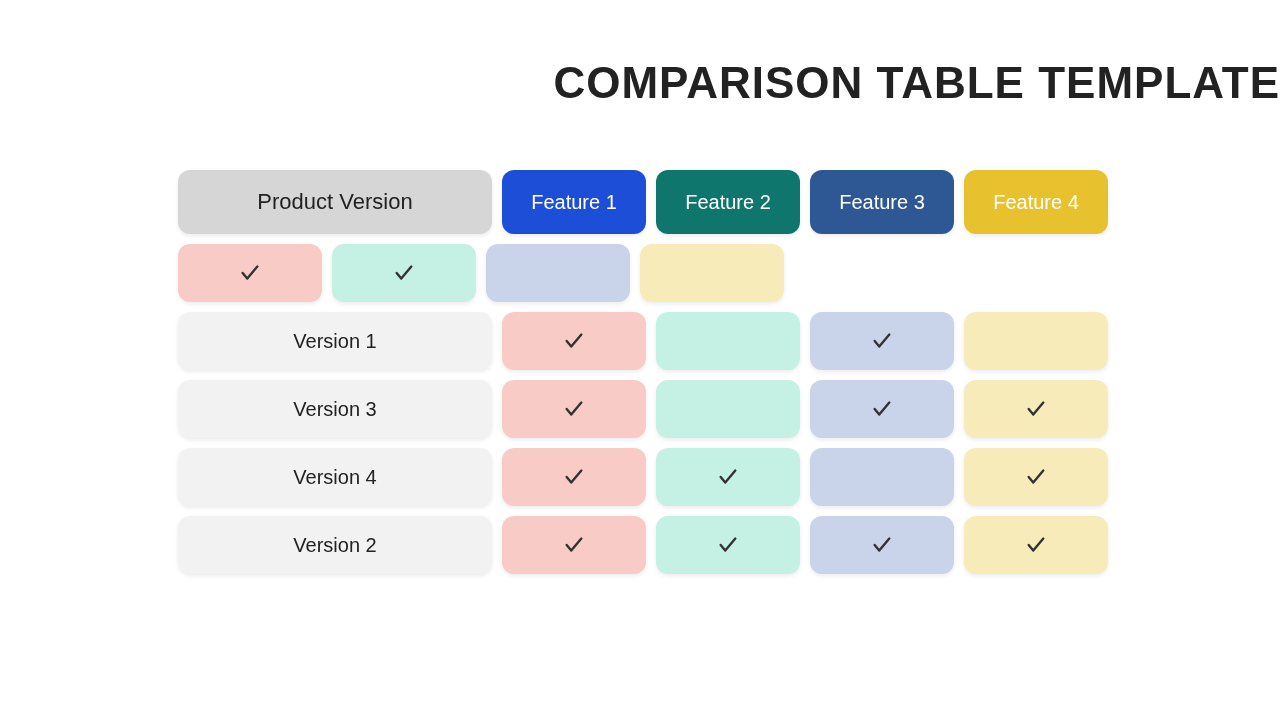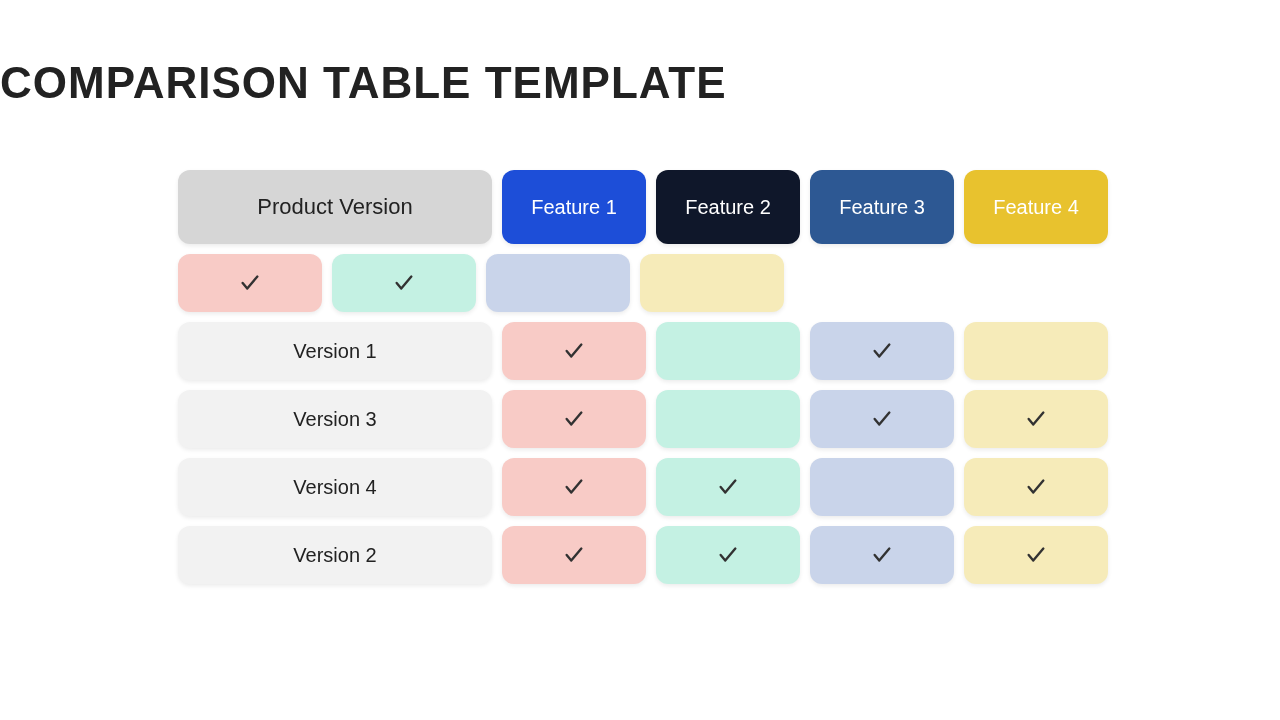--- a/index.html
+++ b/index.html
@@ -1,21 +1,21 @@
 <!DOCTYPE html>
 <html><head>
 <meta charset="utf-8">
 <style>
   * { box-sizing: border-box; margin: 0; padding: 0; }
   html, body { width: 1280px; height: 720px; background: #fff; font-family: "Segoe UI", "Helvetica Neue", Arial, sans-serif; }
   .page {
     width: 1280px; height: 720px; position: relative;
   }
   .title {
-    text-align: left;
+    text-align: right;
     font-size: 44px;
     font-weight: 800;
     letter-spacing: 1px;
     color: #222;
     padding-top: 58px;
   }
   .table {
     position: absolute;
     top: 170px;
     left: 178px;
@@ -27,28 +27,28 @@
     margin-bottom: 10px;
   }
   .cell {
     border-radius: 12px;
     display: flex;
     align-items: center;
     justify-content: center;
     font-size: 20px;
     box-shadow: 0 2px 4px rgba(0,0,0,0.08);
   }
-  .hdr .cell { height: 74px; }
+  .hdr .cell { height: 64px; }
   .body .cell { height: 58px; }
   .col-label { width: 314px; }
   .col-f     { width: 144px; }
   .hdr .col-label { background: #d6d6d6; color: #222; font-size: 22px; }
   .hdr .col-f     { color: #fff; font-size: 20px; }
   .bg-f1 { background: #1d4ed8; }
-  .bg-f2 { background: #0f172a; }
+  .bg-f2 { background: #0f766e; }
   .bg-f3 { background: #2d5893; }
   .bg-f4 { background: #e8c22e; }
   .body .col-label { background: #f2f2f2; color: #222; }
   .bg-f1l { background: #f8cbc6; }
   .bg-f2l { background: #c4f1e3; }
   .bg-f3l { background: #c9d4ea; }
   .bg-f4l { background: #f6ebb9; }
   .check svg { width: 22px; height: 22px; }
 </style>
 </head>

